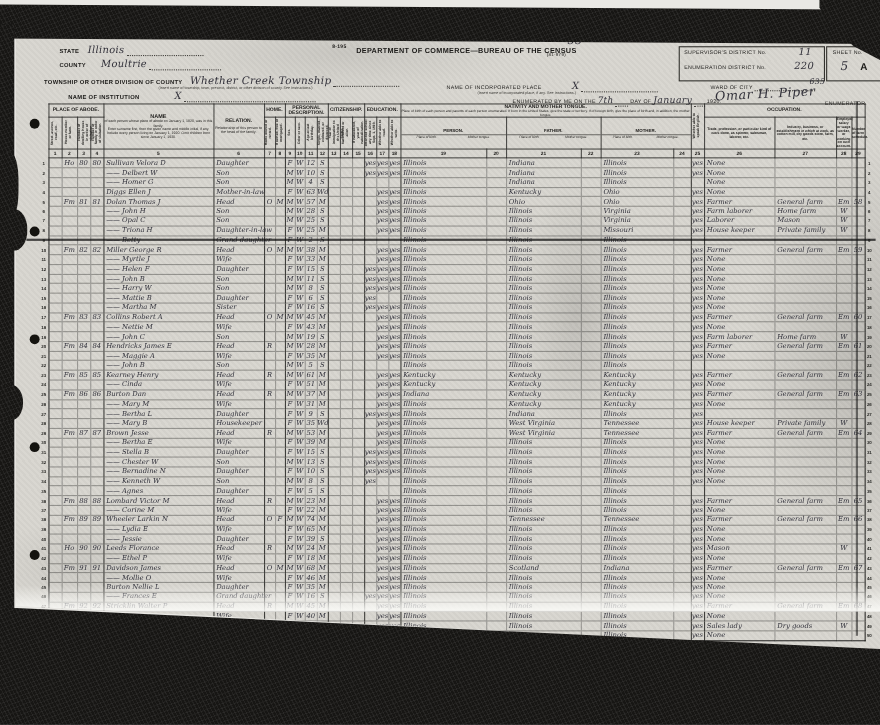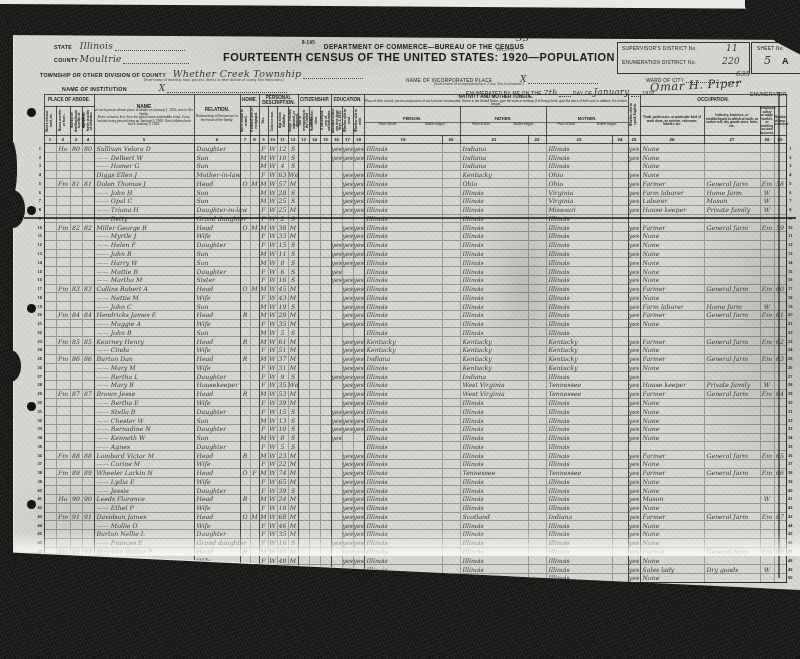--- a/index.html
+++ b/index.html
@@ -76,30 +76,29 @@
 <body>
 
 <div id="scan">
 
   <div id="paper">
 
     <div class="pr hw" style="left:502px;top:-2px;font-size:10px;">33</div>
     <div class="pr" style="left:288px;top:6px;font-size:4.5px;">8-195</div>
     <div class="pr" style="left:230px;top:9px;width:360px;text-align:center;font-size:6.6px;">DEPARTMENT OF COMMERCE—BUREAU OF THE CENSUS</div>
     <div class="pr" style="left:483px;top:13px;font-size:4px;font-weight:normal;">(81-979)</div>
-    <div class="pr" style="left:170px;top:17px;width:470px;text-align:center;font-size:11px;letter-spacing:.4px;">FOURTEENTH CENSUS OF THE UNITED STATES: 1920—POPULATION</div>
 
     <div class="pr" style="left:40px;top:7px;font-size:5.3px;">
       <span>STATE</span>
       <span class="hw" style="font-size:9px;margin-left:6px;">Illinois</span>
       <span class="dots" style="width:70px;"></span>
     </div>
     <div class="pr" style="left:40px;top:20px;font-size:5.3px;">
       <span>COUNTY</span>
-      <span class="hw" style="font-size:9px;margin-left:0;">Moultrie</span>
+      <span class="hw" style="font-size:9px;margin-left:12px;">Moultrie</span>
       <span class="dots" style="width:66px;"></span>
     </div>
     <div class="pr" style="left:26px;top:34px;font-size:5.3px;">
       <span>TOWNSHIP OR OTHER DIVISION OF COUNTY</span>
       <span class="hw" style="font-size:9.5px;margin-left:5px;">Whether Creek Township</span>
       <span class="dots" style="width:60px;"></span>
     </div>
     <div class="note" style="left:130px;top:44px;">(Insert name of township, town, precinct, district, or other division of county. See Instructions.)</div>
     <div class="pr" style="left:48px;top:49px;font-size:5.3px;">
       <span>NAME OF INSTITUTION</span>

